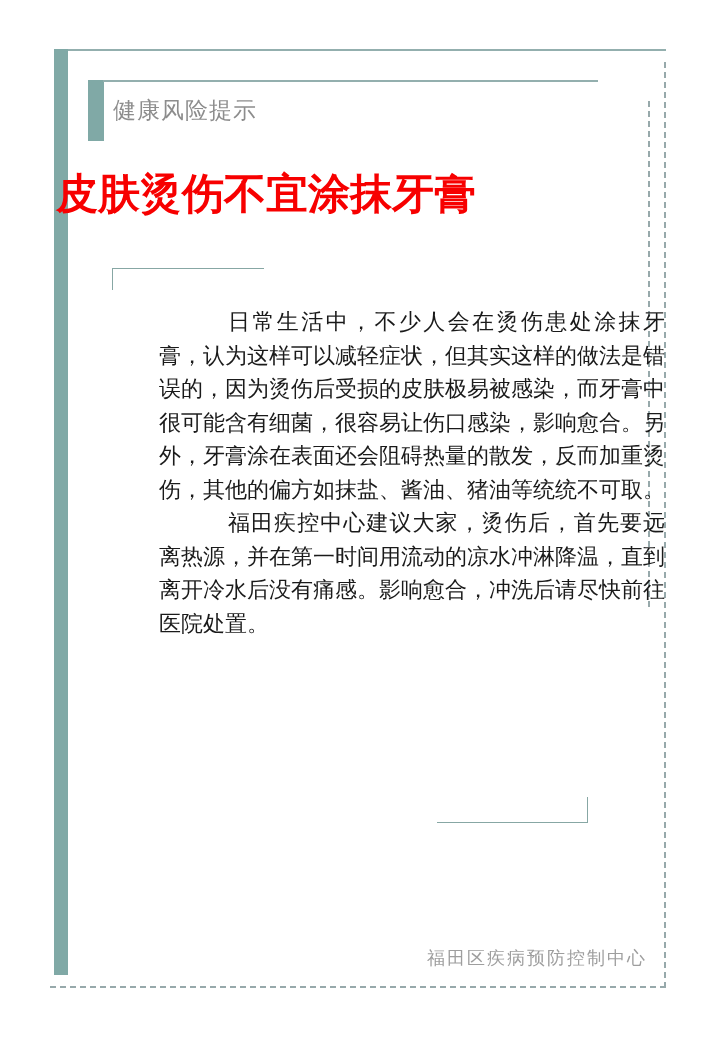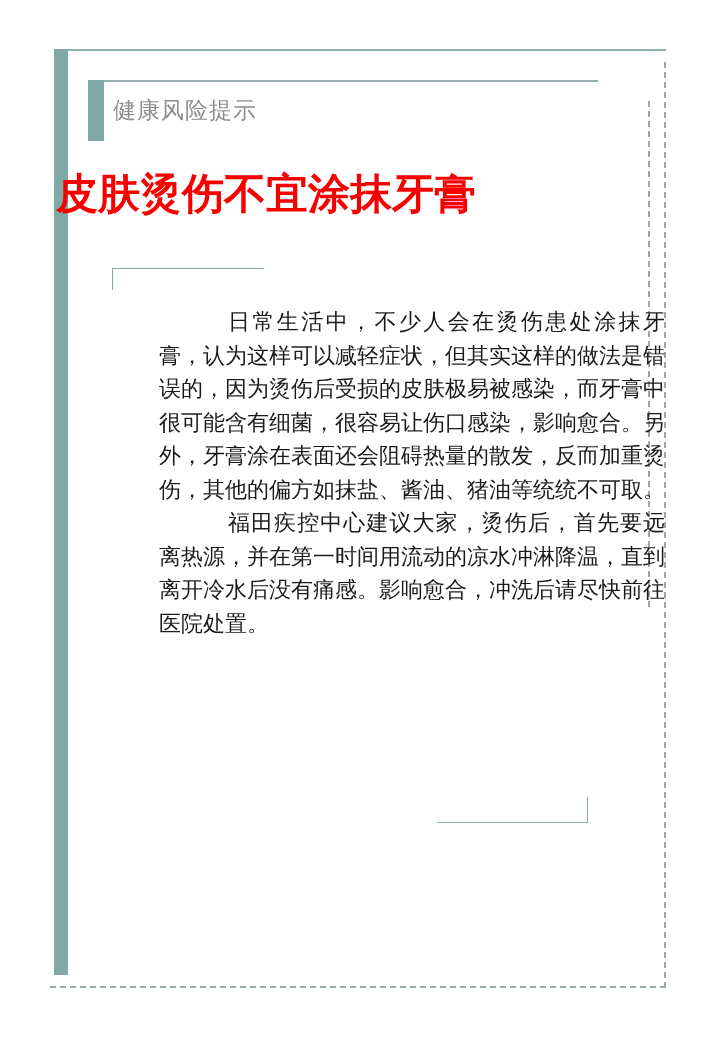--- a/index.html
+++ b/index.html
@@ -140,14 +140,15 @@
   <div class="doc-title">皮肤烫伤不宜涂抹牙膏</div>
 
   <div class="bracket-tl"></div>
   <div class="bracket-br"></div>
 
   <div class="body-text">
     <p>日常生活中，不少人会在烫伤患处涂抹牙膏，认为这样可以减轻症状，但其实这样的做法是错误的，因为烫伤后受损的皮肤极易被感染，而牙膏中很可能含有细菌，很容易让伤口感染，影响愈合。另外，牙膏涂在表面还会阻碍热量的散发，反而加重烫伤，其他的偏方如抹盐、酱油、猪油等统统不可取。</p>
     <p>福田疾控中心建议大家，烫伤后，首先要远离热源，并在第一时间用流动的凉水冲淋降温，直到离开冷水后没有痛感。影响愈合，冲洗后请尽快前往医院处置。</p>
   </div>
 
+  <div class="footer-org">福田区疾病预防控制中心</div>
 
 </div>
 
 </body></html>

